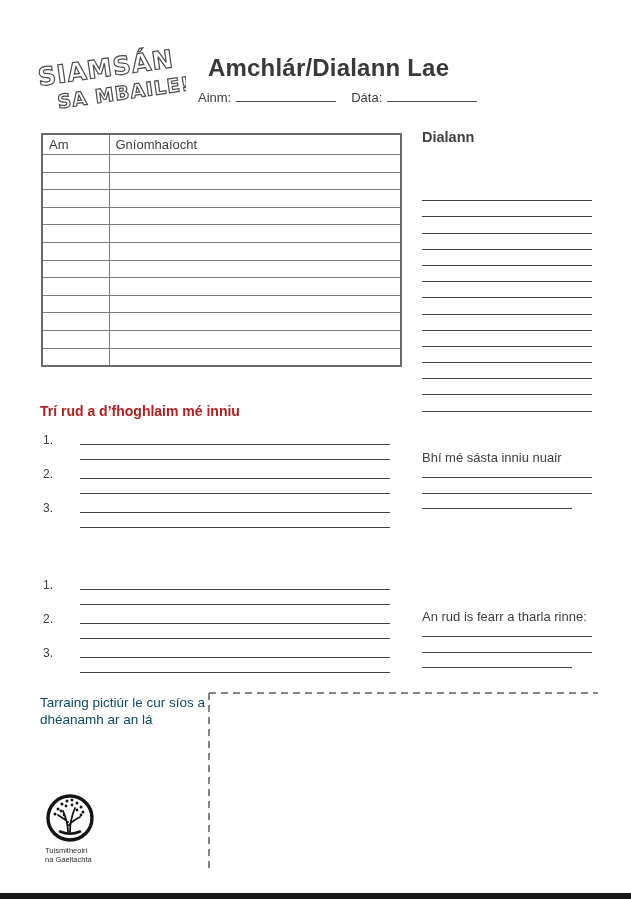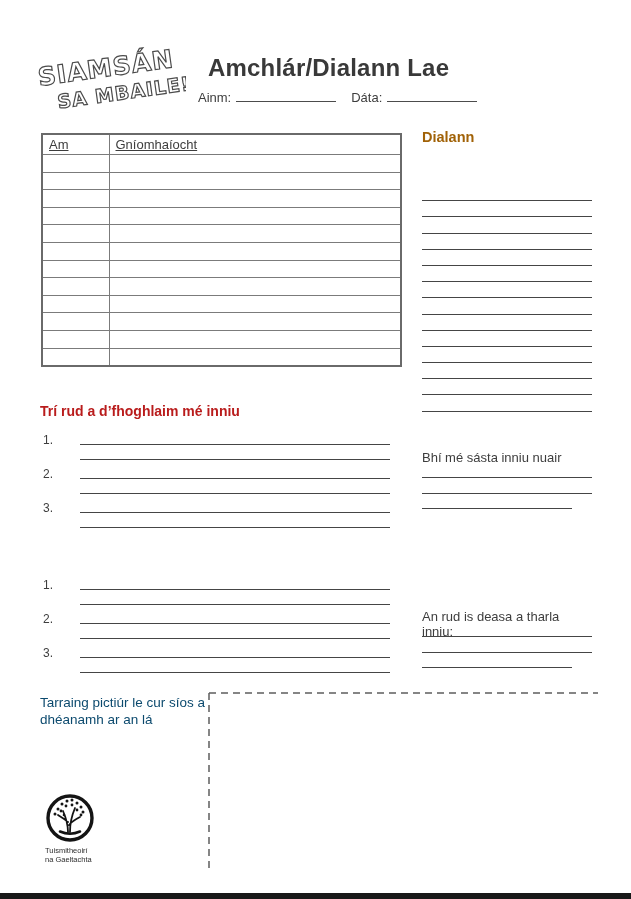--- a/index.html
+++ b/index.html
@@ -12,25 +12,25 @@
   .name-date{position:absolute;left:198px;top:89px;font-size:13px;color:#3d3d3d;}
   .blank{display:inline-block;border-bottom:1px solid #4c4c4c;height:12px;}
   .blank.name{width:100px;margin-left:5px;margin-right:15px;}
   .blank.date{width:90px;margin-left:5px;}
 
   
   table.tt{position:absolute;left:41px;top:133px;width:361px;border-collapse:collapse;table-layout:fixed;
            border:2px solid #6a6a6a;}
   table.tt th,table.tt td{border:1px solid #7b7b7b;font-size:13px;font-weight:normal;text-align:left;
            padding:0 0 0 6px;color:#3d3d3d;}
-  table.tt th{height:19px;text-decoration:underline;}
+  table.tt th{height:19px;}
   table.tt td{height:16.6px;}
 
   
-  .dialann-head{position:absolute;left:422px;top:129px;font-size:14.5px;font-weight:bold;color:#a16207;}
+  .dialann-head{position:absolute;left:422px;top:129px;font-size:14.5px;font-weight:bold;color:#404040;}
   .dialann-desc{position:absolute;left:422px;top:146px;width:180px;font-size:12.3px;line-height:15.5px;color:#3d3d3d;}
   .wline{border-bottom:1px solid #454545;}
   .wline.short{width:150px;}
   #dialann-lines{position:absolute;left:422px;top:185px;width:170px;}
   #dialann-lines .wline{height:15.2px;}
 
   
   .sec-head{position:absolute;left:40px;font-size:14px;font-weight:bold;color:#b91c1c;}
   .item{position:absolute;left:40px;width:362px;height:30px;}
   .item .num{position:absolute;left:3px;top:1px;font-size:12px;color:#3e3e3e;}
@@ -183,21 +183,21 @@
 
   <div class="prompt" style="top:450px">
     <div class="plabel">Bhí mé sásta inniu nuair</div>
     <div class="plines">
         <div class="wline"></div>
         <div class="wline"></div>
         <div class="wline short"></div>
       </div>
   </div>
   <div class="prompt" style="top:609px">
-    <div class="plabel">An rud is deasa a tharla inniu:</div>
+    <div class="plabel">An rud is fearr a tharla rinne:</div>
     <div class="plines">
         <div class="wline"></div>
         <div class="wline"></div>
         <div class="wline short"></div>
       </div>
   </div>
 
   <div class="draw-prompt">Tarraing pictiúr le cur síos a dhéanamh ar an lá</div>
   <svg class="draw-box" width="392" height="182">
     <line x1="1" y1="1" x2="390" y2="1" stroke="#5d5d5d" stroke-width="1.5" stroke-dasharray="7 5"></line>

